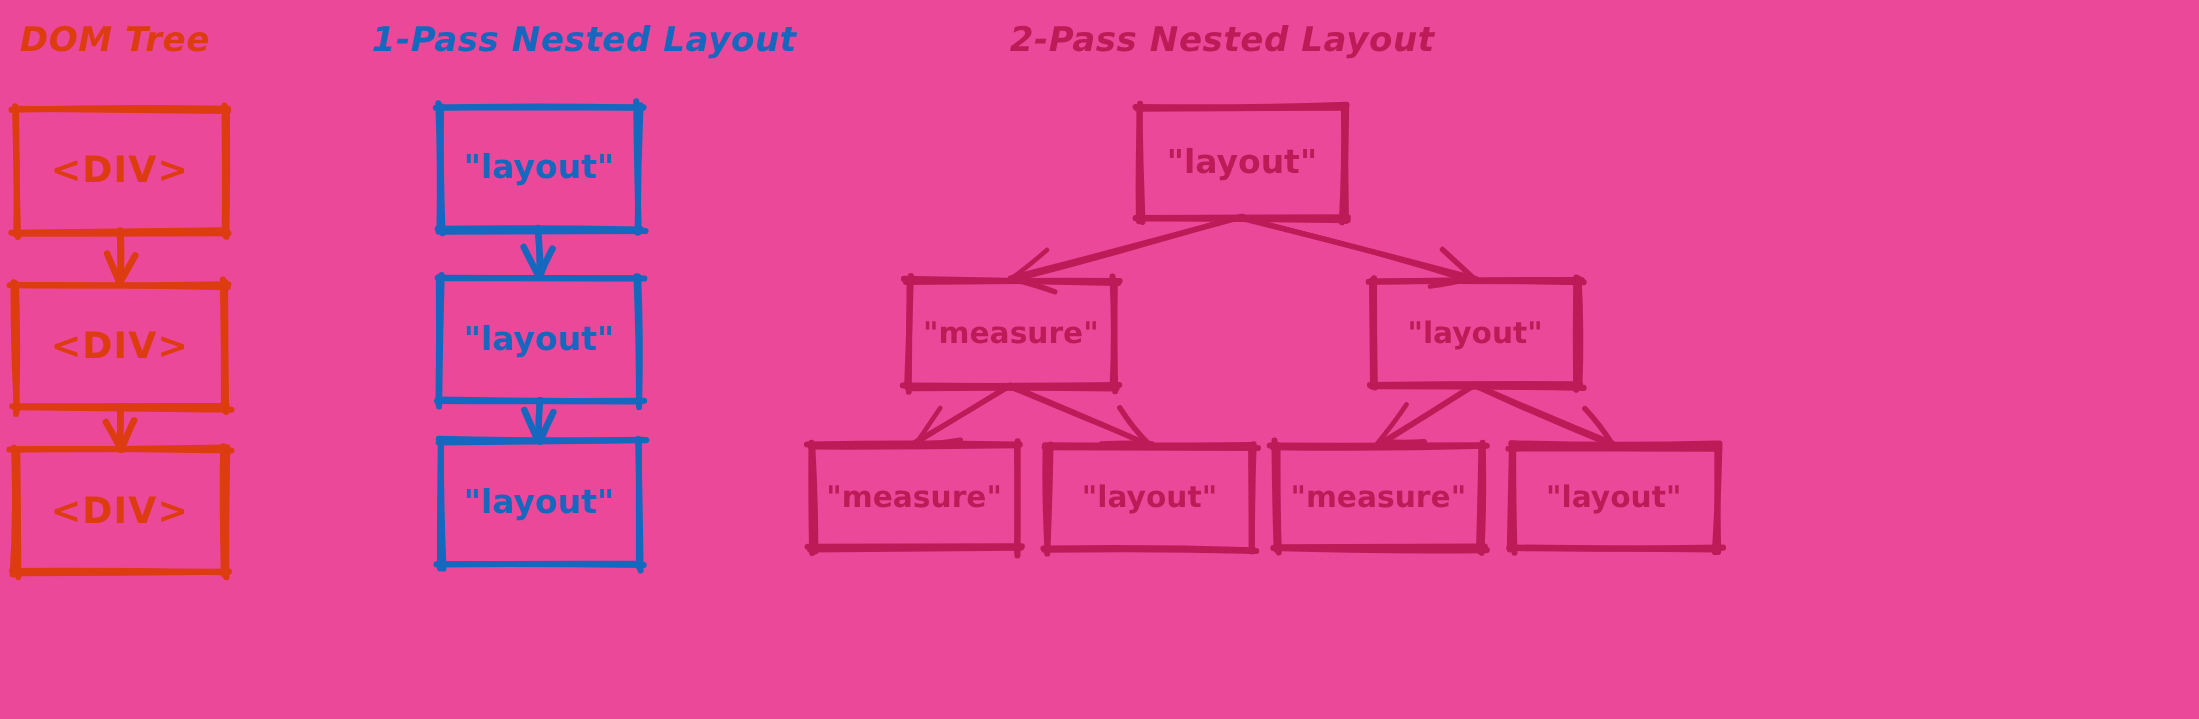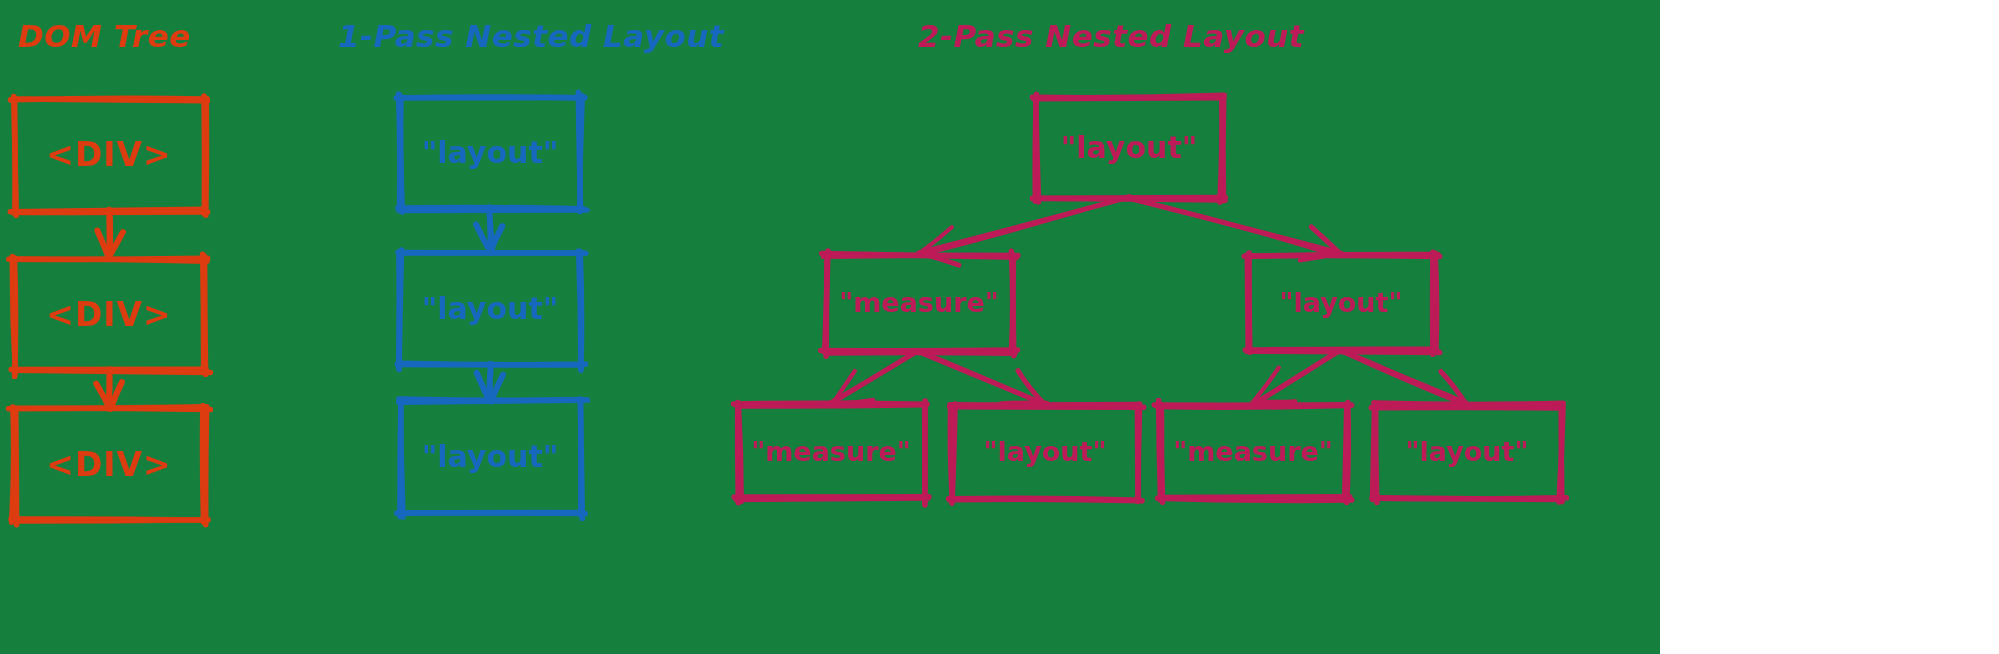--- a/index.html
+++ b/index.html
@@ -1,18 +1,18 @@
 <!DOCTYPE html>
 <html><head>
 <meta charset="utf-8">
 <style>
   html,body{margin:0;padding:0;background:#ffffff;}
   body{width:1999px;height:654px;overflow:hidden;
        font-family:"DejaVu Sans","Liberation Sans",sans-serif;}
-  #stage{position:relative;width:1660px;height:654px;background:#15803d;}
+  #stage{position:relative;width:1999px;height:654px;background:#ec4899;}
   svg.layer{position:absolute;left:0;top:0;width:1999px;height:654px;}
   .ttl{font-family:"DejaVu Sans","Liberation Sans",sans-serif;
        font-weight:700;font-style:italic;font-size:31px;letter-spacing:.5px;}
   .boxlbl{font-family:"DejaVu Sans","Liberation Sans",sans-serif;
           font-weight:700;font-size:30px;}
   .boxlbl.small{font-size:27px;}
   .divlbl{font-family:"DejaVu Sans","Liberation Sans",sans-serif;
           font-weight:700;font-size:33px;letter-spacing:1px;}
   text{dominant-baseline:middle;}
 </style>

